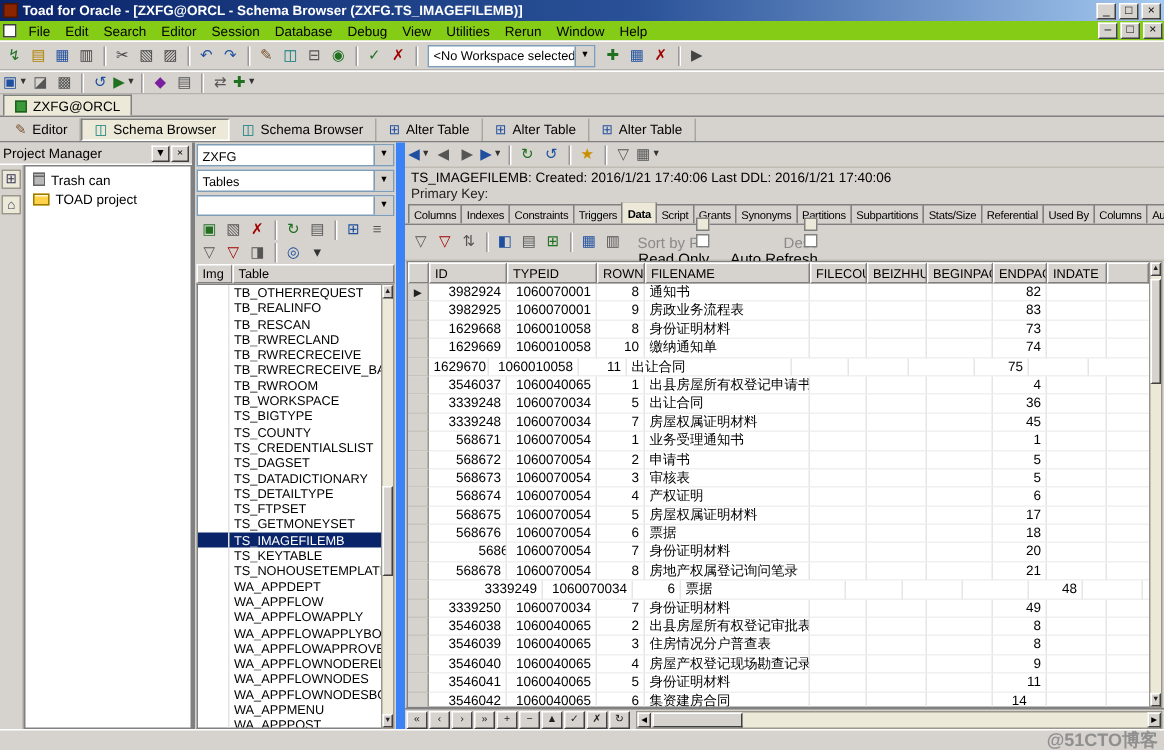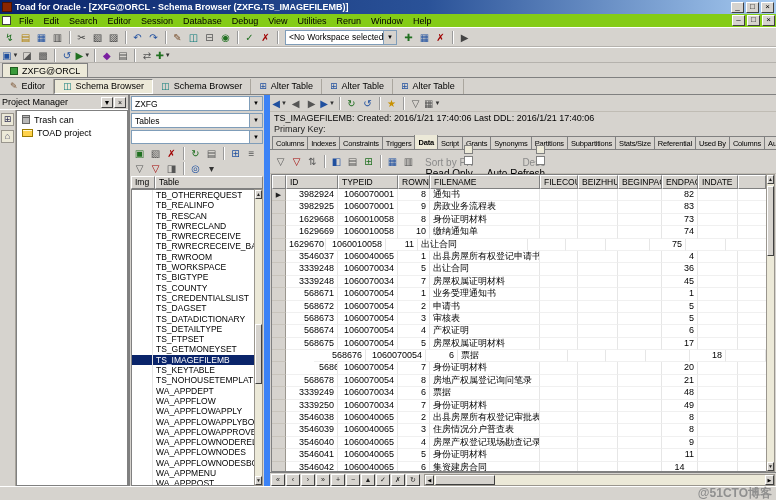--- a/index.html
+++ b/index.html
@@ -804,21 +804,21 @@
                 <div class="g-cell" style="width: 110px;">房屋权属证明材料</div>
                 <div class="g-cell r" style="width: 38px;"></div>
                 <div class="g-cell" style="width: 40px;"></div>
                 <div class="g-cell r" style="width: 44px;"></div>
                 <div class="g-cell r" style="width: 36px;">17</div>
                 <div class="g-cell" style="width: 40px;"></div>
                 <div class="g-cell g-filler"></div>
               </div>
               <div class="g-row">
                 <div class="g-marker"></div>
-                <div class="g-cell r" style="width: 52px; margin-left: 28px;">568676</div>
+                <div class="g-cell r" style="width: 52px;">568676</div>
                 <div class="g-cell r" style="width: 60px;">1060070054</div>
                 <div class="g-cell r" style="width: 32px;">6</div>
                 <div class="g-cell" style="width: 110px;">票据</div>
                 <div class="g-cell r" style="width: 38px;"></div>
                 <div class="g-cell" style="width: 40px;"></div>
                 <div class="g-cell r" style="width: 44px;"></div>
                 <div class="g-cell r" style="width: 36px;">18</div>
                 <div class="g-cell" style="width: 40px;"></div>
                 <div class="g-cell g-filler"></div>
               </div>
@@ -843,21 +843,21 @@
                 <div class="g-cell" style="width: 110px;">房地产权属登记询问笔录</div>
                 <div class="g-cell r" style="width: 38px;"></div>
                 <div class="g-cell" style="width: 40px;"></div>
                 <div class="g-cell r" style="width: 44px;"></div>
                 <div class="g-cell r" style="width: 36px;">21</div>
                 <div class="g-cell" style="width: 40px;"></div>
                 <div class="g-cell g-filler"></div>
               </div>
               <div class="g-row">
                 <div class="g-marker"></div>
-                <div class="g-cell r" style="width: 52px;">3339249</div>
+                <div class="g-cell r" style="width: 76px;">3339249</div>
                 <div class="g-cell r" style="width: 60px;">1060070034</div>
                 <div class="g-cell r" style="width: 32px;">6</div>
                 <div class="g-cell" style="width: 110px;">票据</div>
                 <div class="g-cell r" style="width: 38px;"></div>
                 <div class="g-cell" style="width: 40px;"></div>
                 <div class="g-cell r" style="width: 44px;"></div>
                 <div class="g-cell r" style="width: 36px;">48</div>
                 <div class="g-cell" style="width: 40px;"></div>
                 <div class="g-cell g-filler"></div>
               </div>

